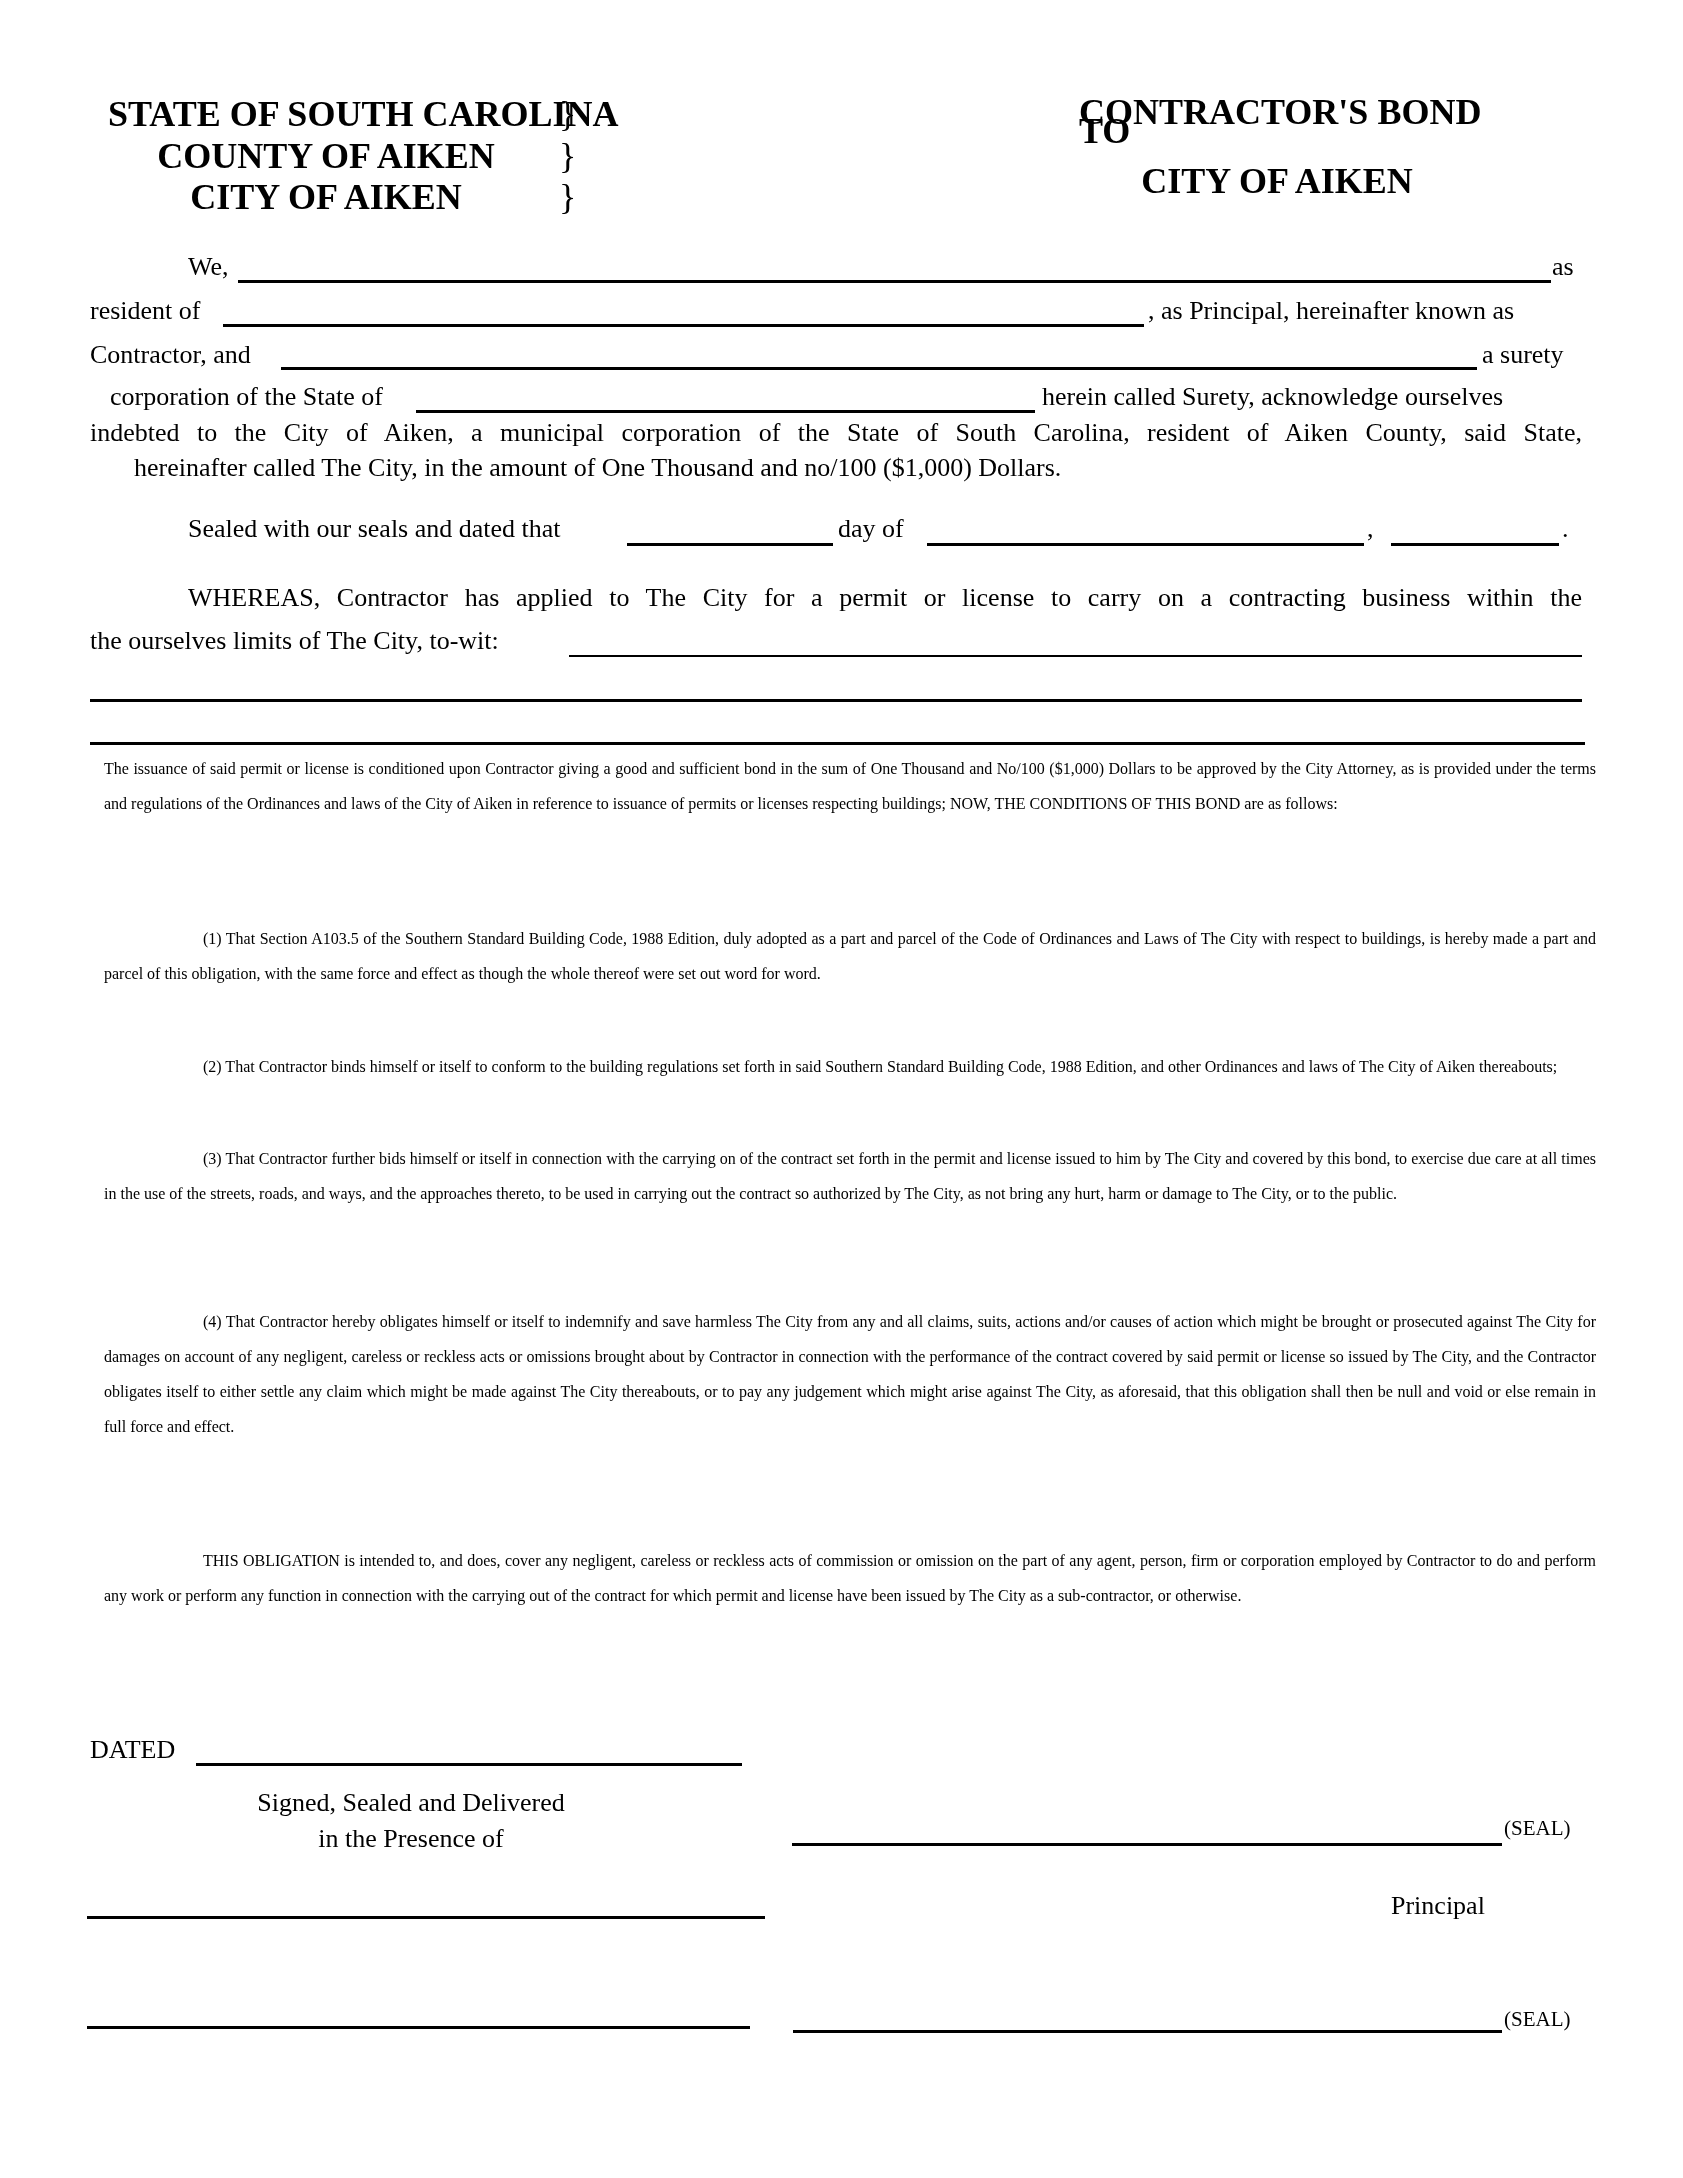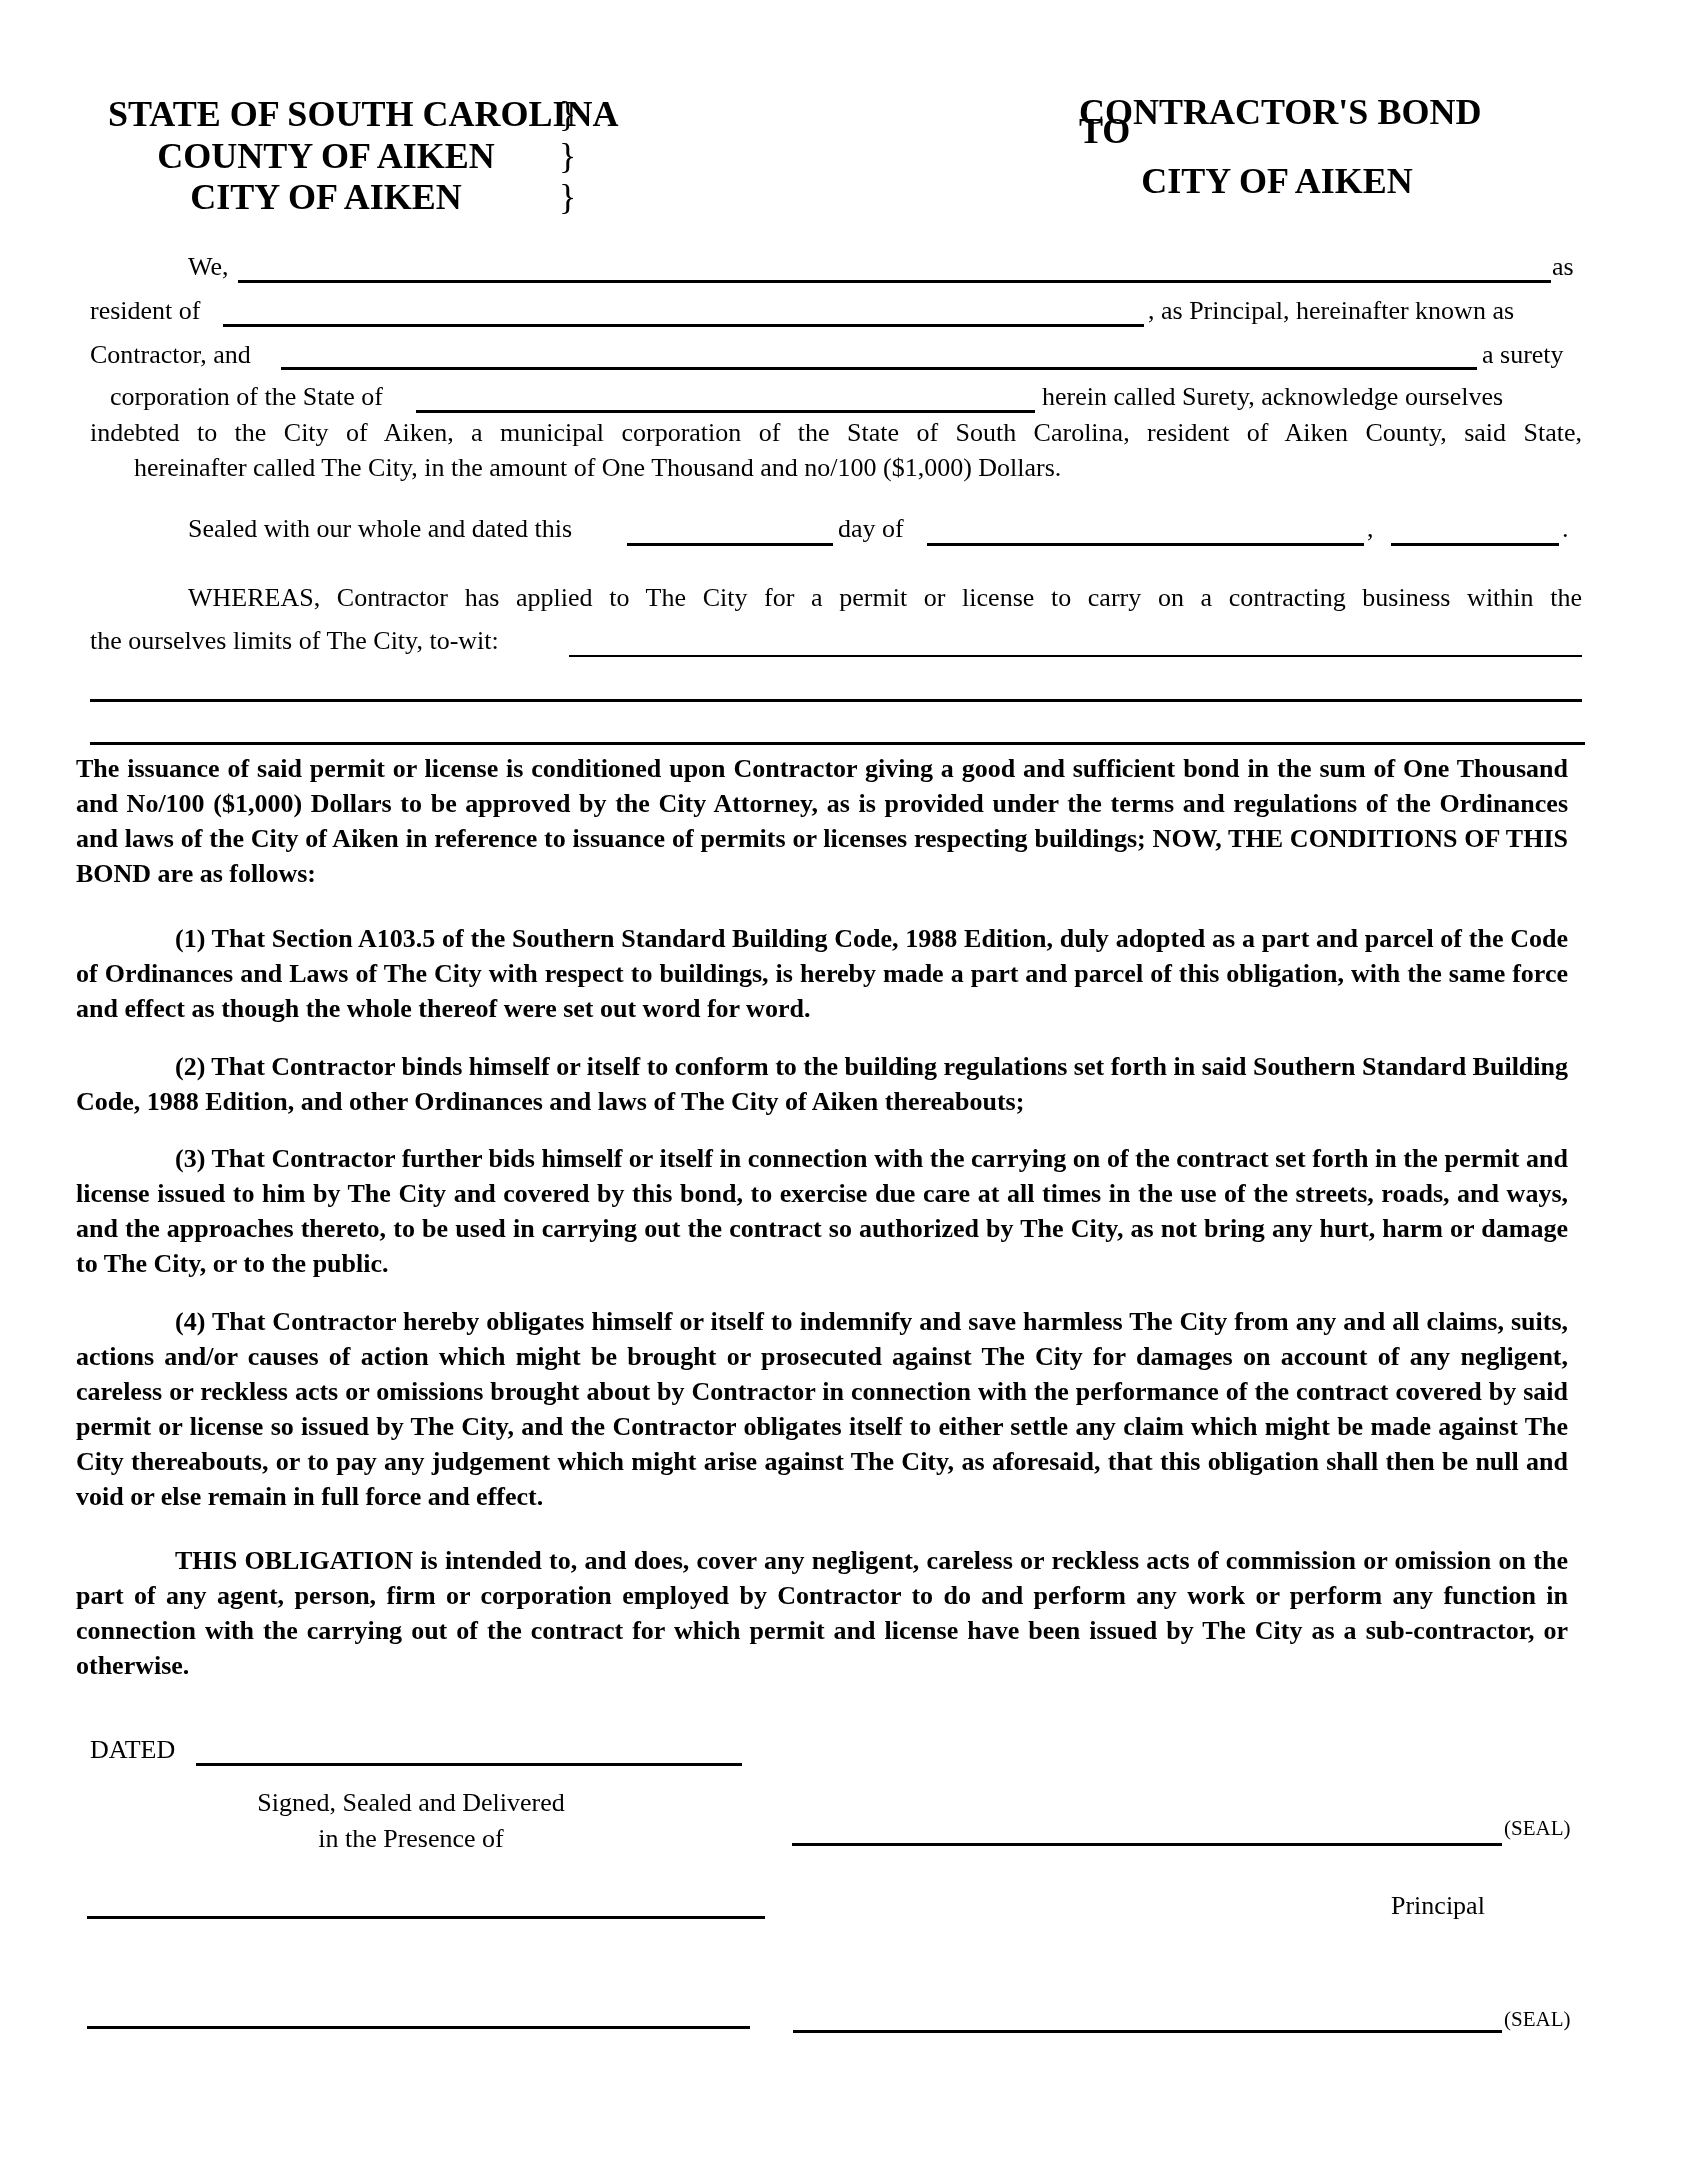--- a/index.html
+++ b/index.html
@@ -2,22 +2,22 @@
 <html><head>
 <meta charset="utf-8">
 <style>
   html, body { margin: 0; padding: 0; background: #ffffff; }
   body { width: 1683px; height: 2178px; position: relative; overflow: hidden;
          font-family: "Liberation Serif", "DejaVu Serif", serif; color: #000; }
   .abs { position: absolute; white-space: nowrap; }
   .t { font-size: 26px; line-height: 30px; }
   .hdr { font-size: 36px; font-weight: bold; line-height: 30px; }
   .line { position: absolute; height: 0; border-top: 3px solid #000; }
-  .para { position: absolute; left: 76px; width: 1492px; font-size: 26px; line-height: 35px;
-          text-align: justify; text-align-last: left; font-weight: bold; }
+  .para { position: absolute; left: 104px; width: 1492px; font-size: 16px; line-height: 35px;
+          text-align: justify; text-align-last: left; }
   .indent { text-indent: 99px; }
   .small { font-size: 21px; }
   .center { text-align: center; }
 </style>
 </head>
 <body>
 
 <div class="abs hdr" style="left:108px; top:99px; width:436px; text-align:center;">STATE OF SOUTH CAROLINA</div>
 <div class="abs hdr" style="left:108px; top:141px; width:436px; text-align:center;">COUNTY OF AIKEN</div>
 <div class="abs hdr" style="left:108px; top:182px; width:436px; text-align:center;">CITY OF AIKEN</div>
@@ -42,21 +42,21 @@
 <div class="line" style="left:281px; top:367px; width:1196px;"></div>
 <div class="abs t" style="left:1482px; top:340px;">a surety</div>
 
 <div class="abs t" style="left:82px; top:382px;margin-left:28px;">corporation of the State of</div>
 <div class="line" style="left:416px; top:410px; width:619px;"></div>
 <div class="abs t" style="left:1042px; top:382px;">herein called Surety, acknowledge ourselves</div>
 
 <div class="abs t" style="left:90px; top:418px; width:1492px; text-align:justify; text-align-last:justify;">indebted to the City of Aiken, a municipal corporation of the State of South Carolina, resident of Aiken County, said State,</div>
 <div class="abs t" style="left:90px; top:453px;margin-left:44px;">hereinafter called The City, in the amount of One Thousand and no/100 ($1,000) Dollars.</div>
 
-<div class="abs t" style="left:188px; top:514px;">Sealed with our whole and dated this</div>
+<div class="abs t" style="left:188px; top:514px;">Sealed with our seals and dated that</div>
 <div class="line" style="left:627px; top:543px; width:206px;"></div>
 <div class="abs t" style="left:838px; top:514px;">day of</div>
 <div class="line" style="left:927px; top:543px; width:437px;"></div>
 <div class="abs t" style="left:1367px; top:514px;">,</div>
 <div class="line" style="left:1391px; top:543px; width:168px;"></div>
 <div class="abs t" style="left:1562px; top:514px;">.</div>
 
 <div class="abs t" style="left:188px; top:583px; width:1394px; text-align:justify; text-align-last:justify;">WHEREAS, Contractor has applied to The City for a permit or license to carry on a contracting business within the</div>
 <div class="abs t" style="left:90px; top:626px;">the ourselves limits of The City, to-wit:</div>
 <div class="line" style="left:569px; top:655px; width:1013px; border-top-width:2px;"></div>

